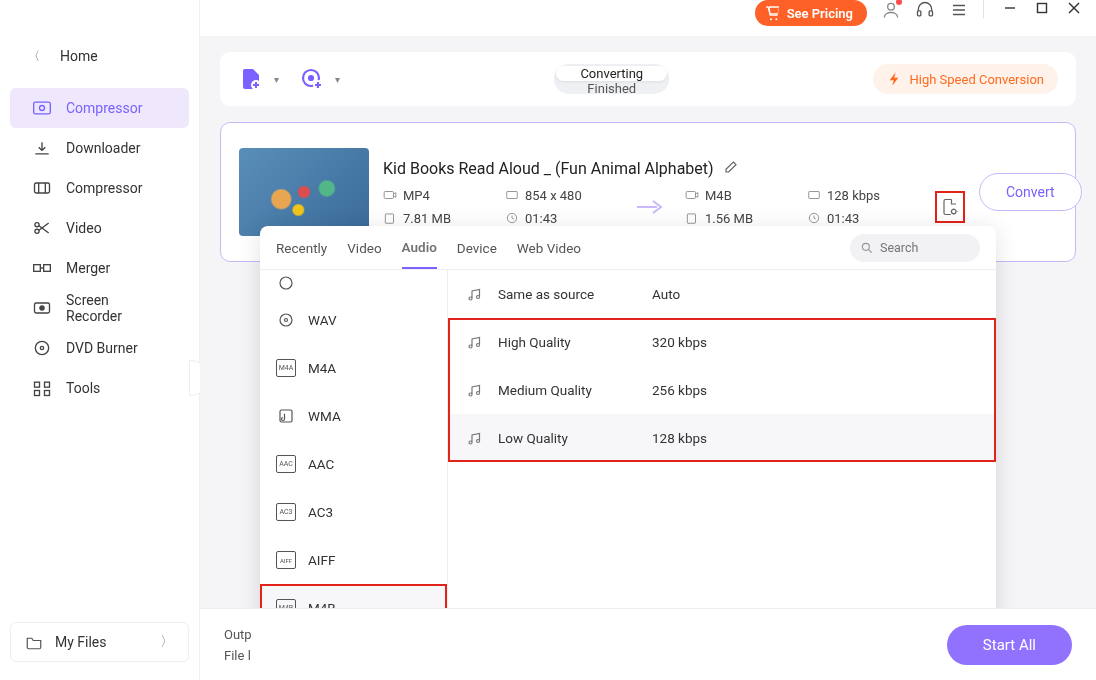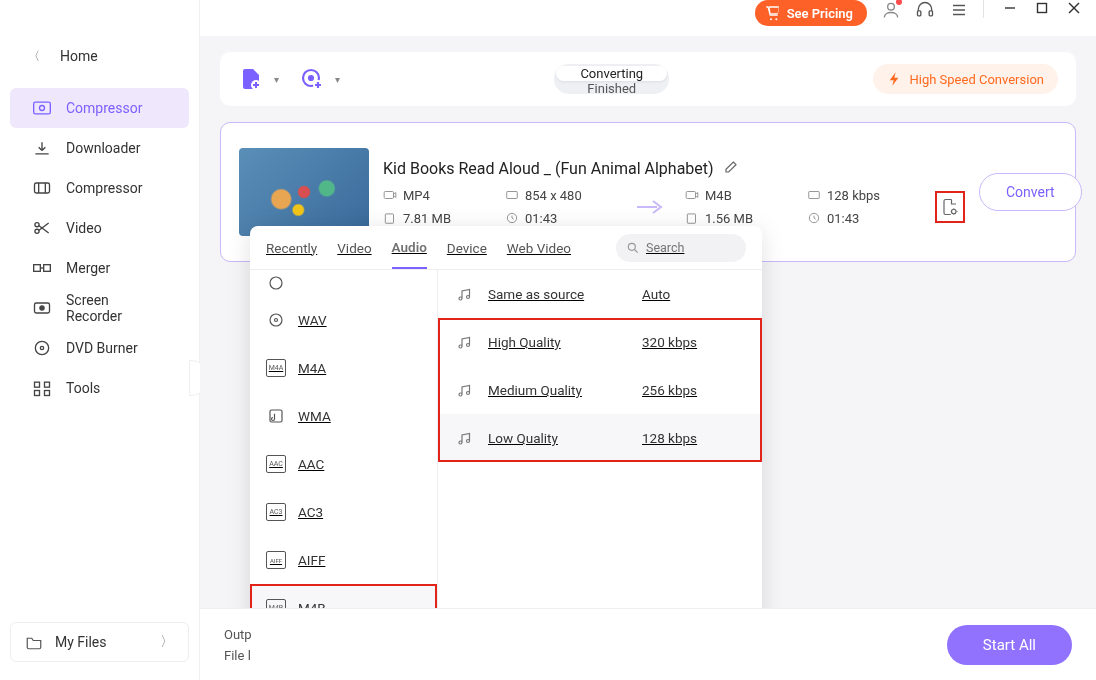--- a/index.html
+++ b/index.html
@@ -47,21 +47,21 @@
 .file-info-row { display: flex; align-items: center; gap: 12px; }
 .info-col { display: flex; flex-direction: column; gap: 8px; width: 110px; }
 .info-item { display: flex; align-items: center; gap: 6px; font-size: 13px; color: #444; }
 .info-item svg { width: 14px; height: 14px; color: #888; }
 .arrow-ic { width: 30px; height: 20px; color: #c9b8fb; margin: 0 8px; }
 .settings-ic-w { width: 30px; height: 32px; border: 2.5px solid #e2231a; display: flex; align-items: center; justify-content: center; margin-left: 6px; cursor: pointer; }
 .settings-ic-w svg { width: 18px; height: 20px; color: #666; }
 .convert-btn { margin-left: auto; background: #fff; border: 1.5px solid #c9b8fb; color: #7b61ff; border-radius: 22px; height: 38px; padding: 0 26px; font-size: 14px; cursor: pointer; }
 
 
-.popover { position: absolute; left: 50px; top: 190px; width: 512px; background: #fff; border-radius: 8px; box-shadow: 0 4px 24px rgba(0,0,0,.12); overflow: hidden; text-decoration: underline; }
+.popover { position: absolute; left: 60px; top: 190px; width: 736px; background: #fff; border-radius: 8px; box-shadow: 0 4px 24px rgba(0,0,0,.12); overflow: hidden; }
 .popover-tabs { display: flex; align-items: center; height: 44px; padding: 0 16px; border-bottom: 1px solid #eee; gap: 20px; }
 .ptab { font-size: 13.5px; color: #555; cursor: pointer; height: 100%; display: flex; align-items: center; }
 .ptab.active { color: #737373; font-weight: 600; border-bottom: 2px solid #7b61ff; }
 .search-box { margin-left: auto; background: #f2f2f5; border-radius: 16px; height: 28px; width: 130px; display: flex; align-items: center; gap: 6px; padding: 0 10px; }
 .search-box svg { width: 14px; height: 14px; color: #999; }
 .search-box input { border: none; background: transparent; font-size: 12.5px; outline: none; width: 80px; color: #999; }
 .popover-body { display: flex; height: 400px; }
 .fmt-list { width: 188px; border-right: 1px solid #eee; overflow-y: auto; position: relative; }
 .fmt-list::-webkit-scrollbar { width: 4px; }
 .fmt-list::-webkit-scrollbar-thumb { background: #ccc; border-radius: 2px; }

